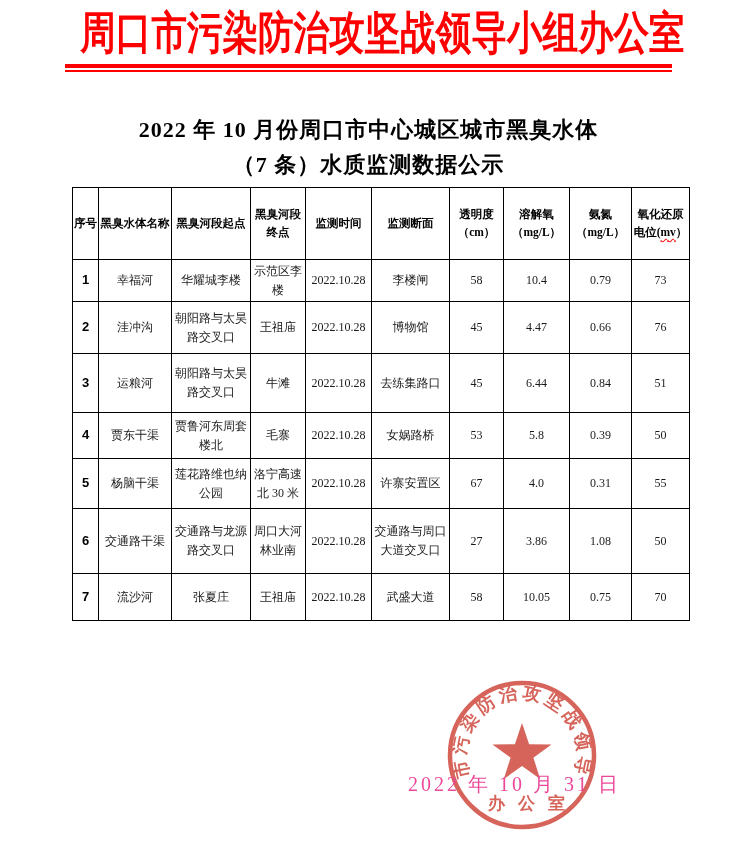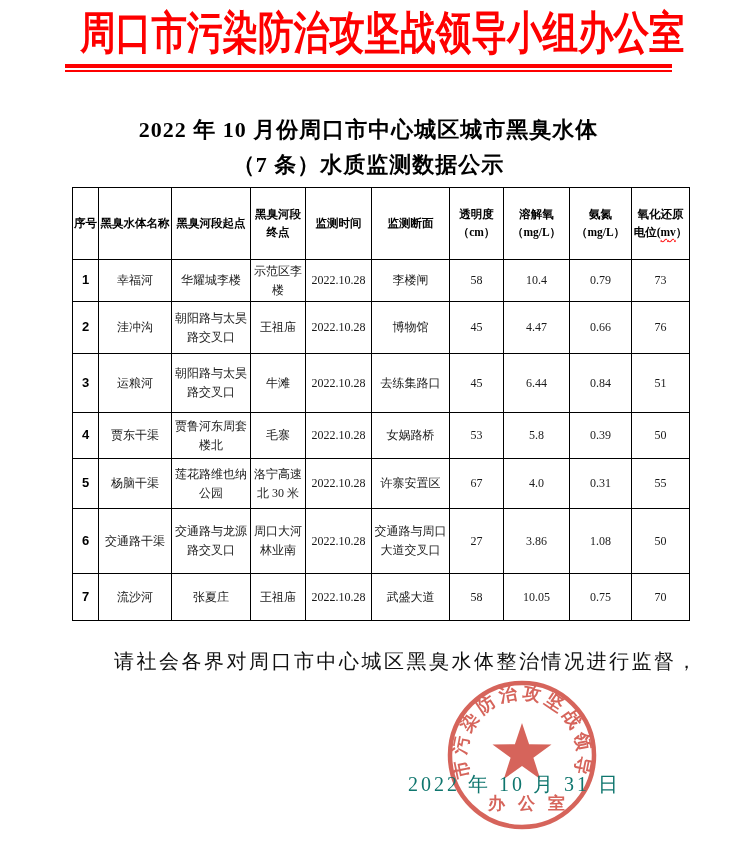--- a/index.html
+++ b/index.html
@@ -66,21 +66,21 @@
   .seal-ring-text{
     font-family:"Liberation Serif", serif;font-weight:bold;
     font-size:18px;letter-spacing:4px;fill:var(--seal-red,#cf4a3f);
   }
   .seal-bottom-text{
     font-family:"Liberation Serif", serif;font-weight:bold;
     font-size:17px;letter-spacing:13px;fill:var(--seal-red,#cf4a3f);
   }
   .doc-date{
     position:absolute;left:408px;top:770px;z-index:5;
-    font-size:20px;letter-spacing:3px;color:#0f766e;line-height:28px;white-space:nowrap;
+    font-size:20px;letter-spacing:3px;color:#ec4899;line-height:28px;white-space:nowrap;
   }
 </style>
 </head>
 <body>
 
 <div class="page">
 
   <div class="office-header">
     <span class="office-header-inner">周口市污染防治攻坚战领导小组办公室</span>
   </div>
@@ -219,21 +219,20 @@
           <td>武盛大道</td>
           <td>58</td>
           <td>10.05</td>
           <td>0.75</td>
           <td>70</td>
         </tr>
       </tbody>
   </table>
 
   <div class="footer-para">
-    <div class="fline1">请社会各界对周口市中心城区黑臭水体整治情况进行监督，</div>
   </div>
 
   <svg class="seal" width="160" height="160" viewBox="0 0 160 160" aria-hidden="true">
     <circle cx="80" cy="78" r="72" fill="none" stroke="var(--seal-red,#cf4a3f)" stroke-width="4.5"></circle>
     <path fill="var(--seal-red,#cf4a3f)" d="M 80,46 L 87.1,67.3 L 109.5,67.4 L 91.4,80.7 L 98.2,102.1 L 80,89
              L 61.8,102.1 L 68.6,80.7 L 50.5,67.4 L 72.9,67.3 Z"></path>
     <defs>
       <path id="sealArc" d="M 29.3 101.7 A 56 56 0 1 1 130.7 101.7" fill="none"></path>
     </defs>
     <text class="seal-ring-text">

